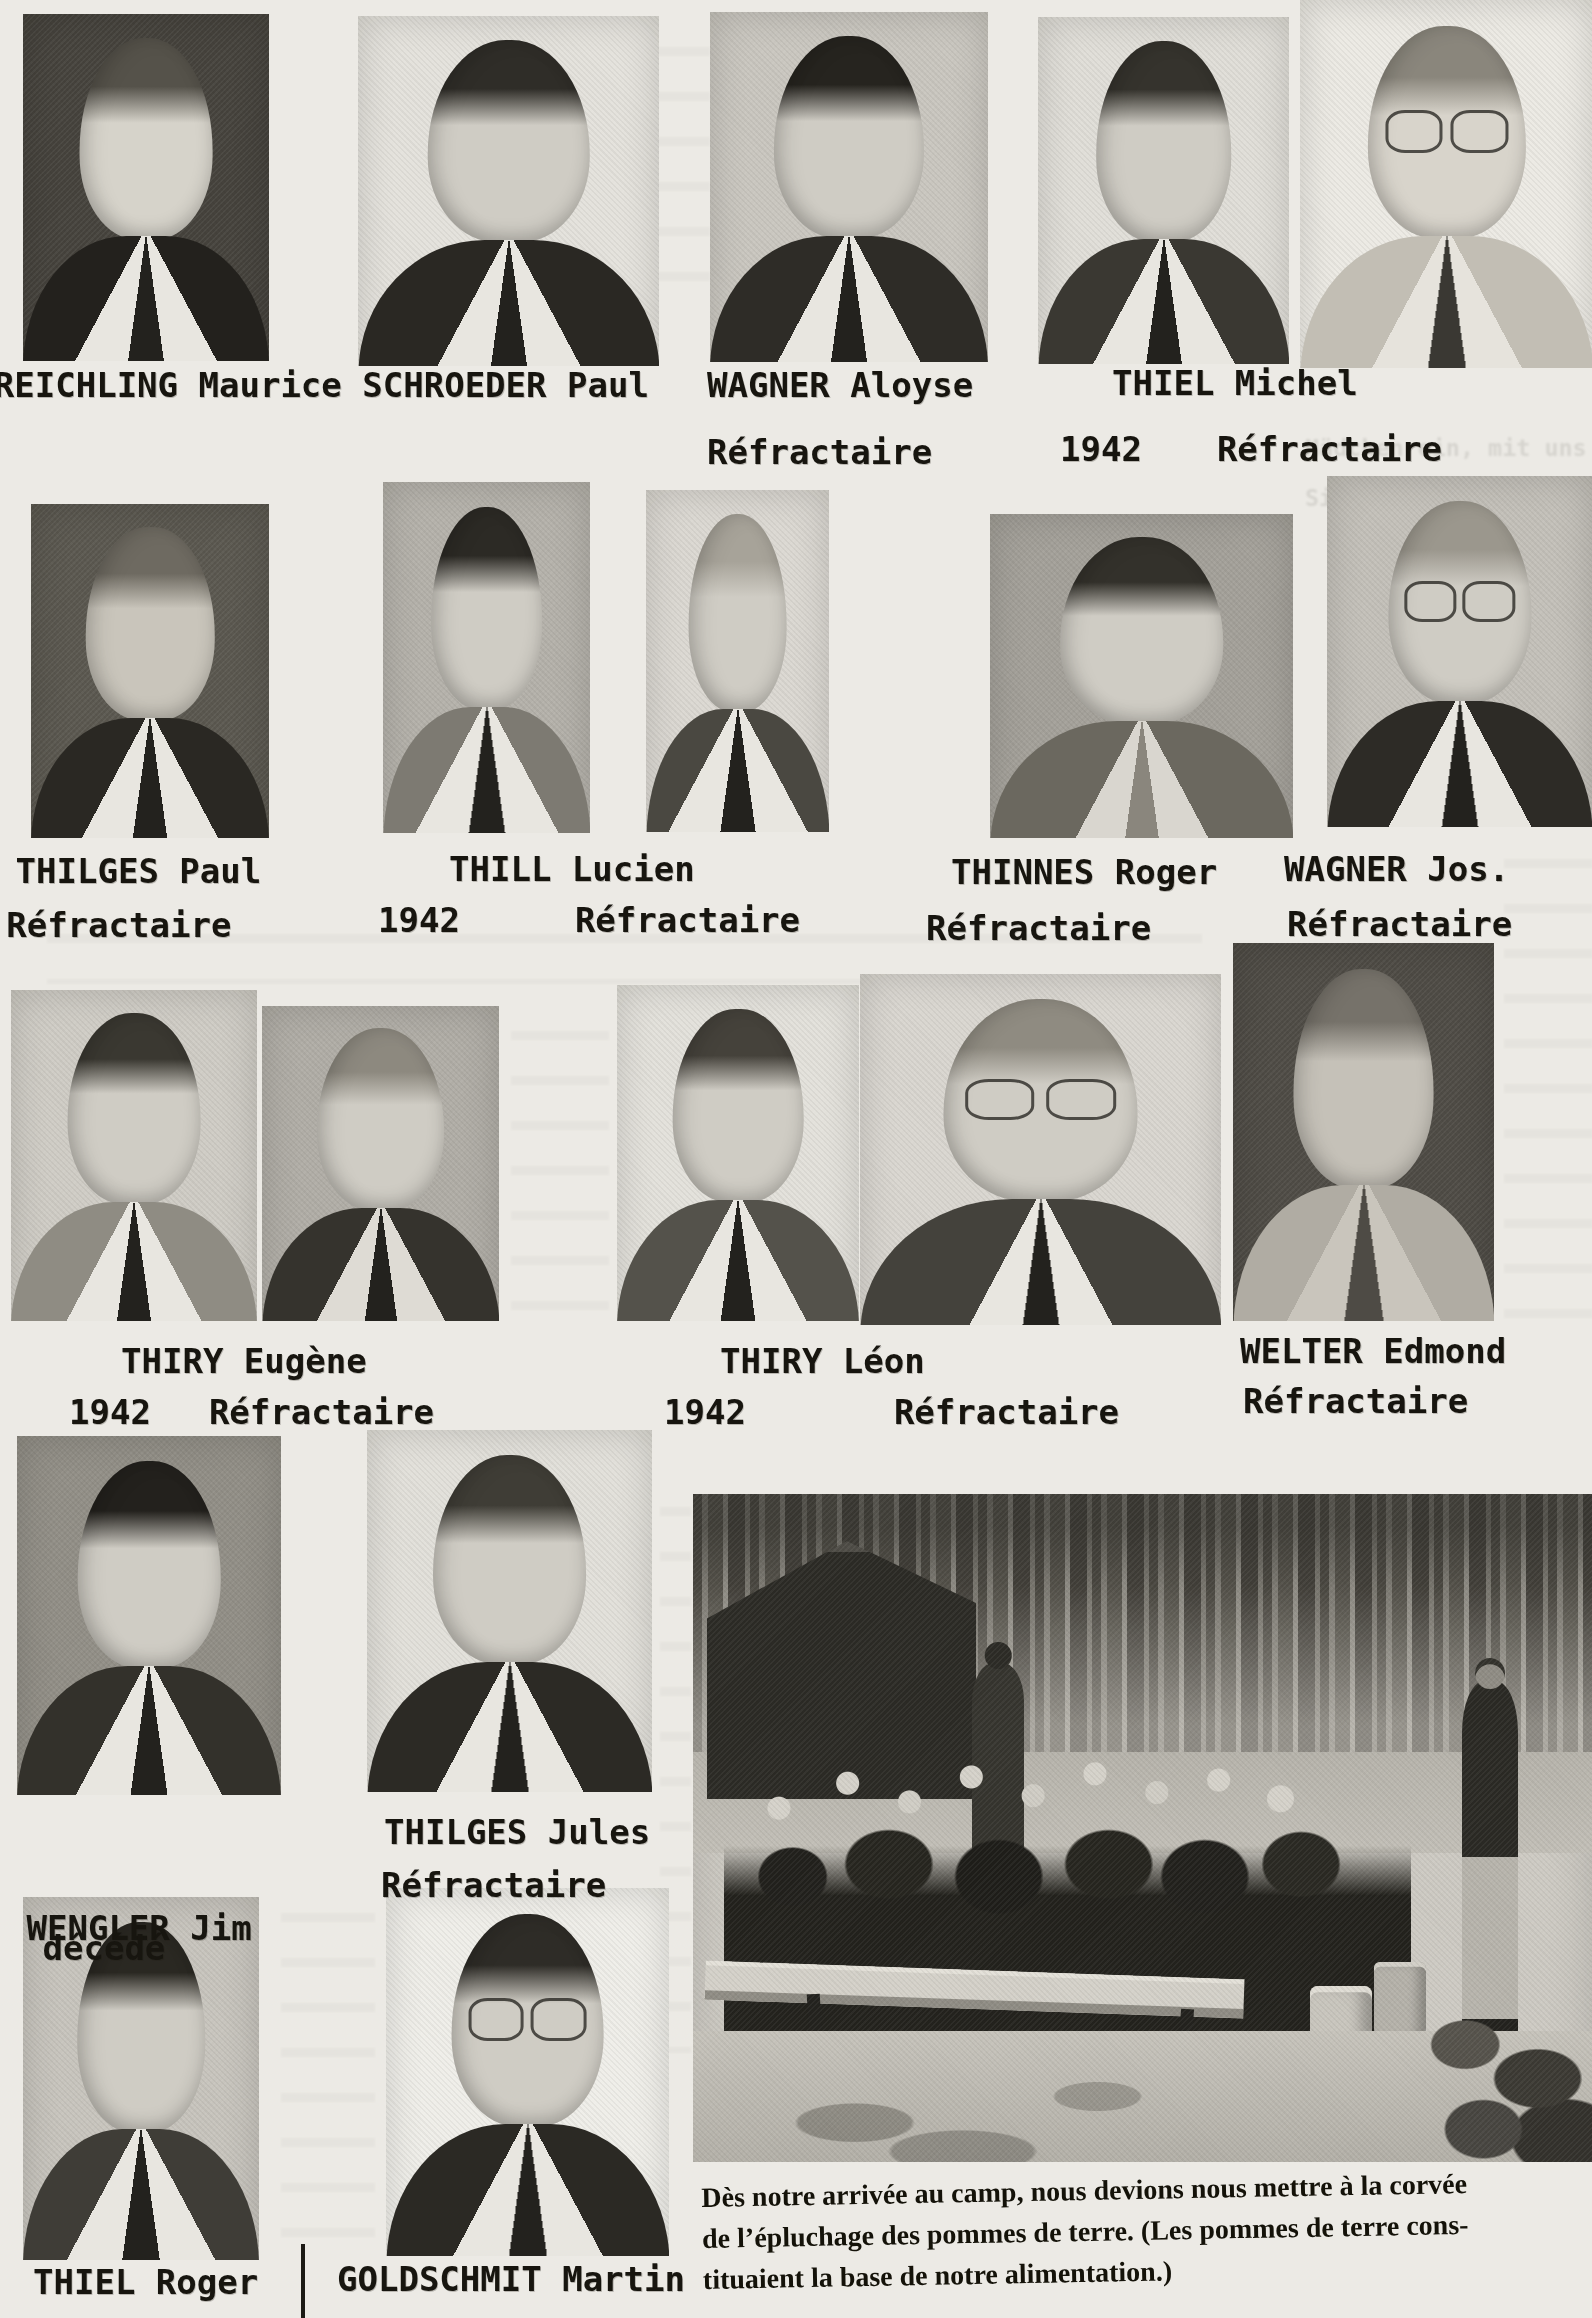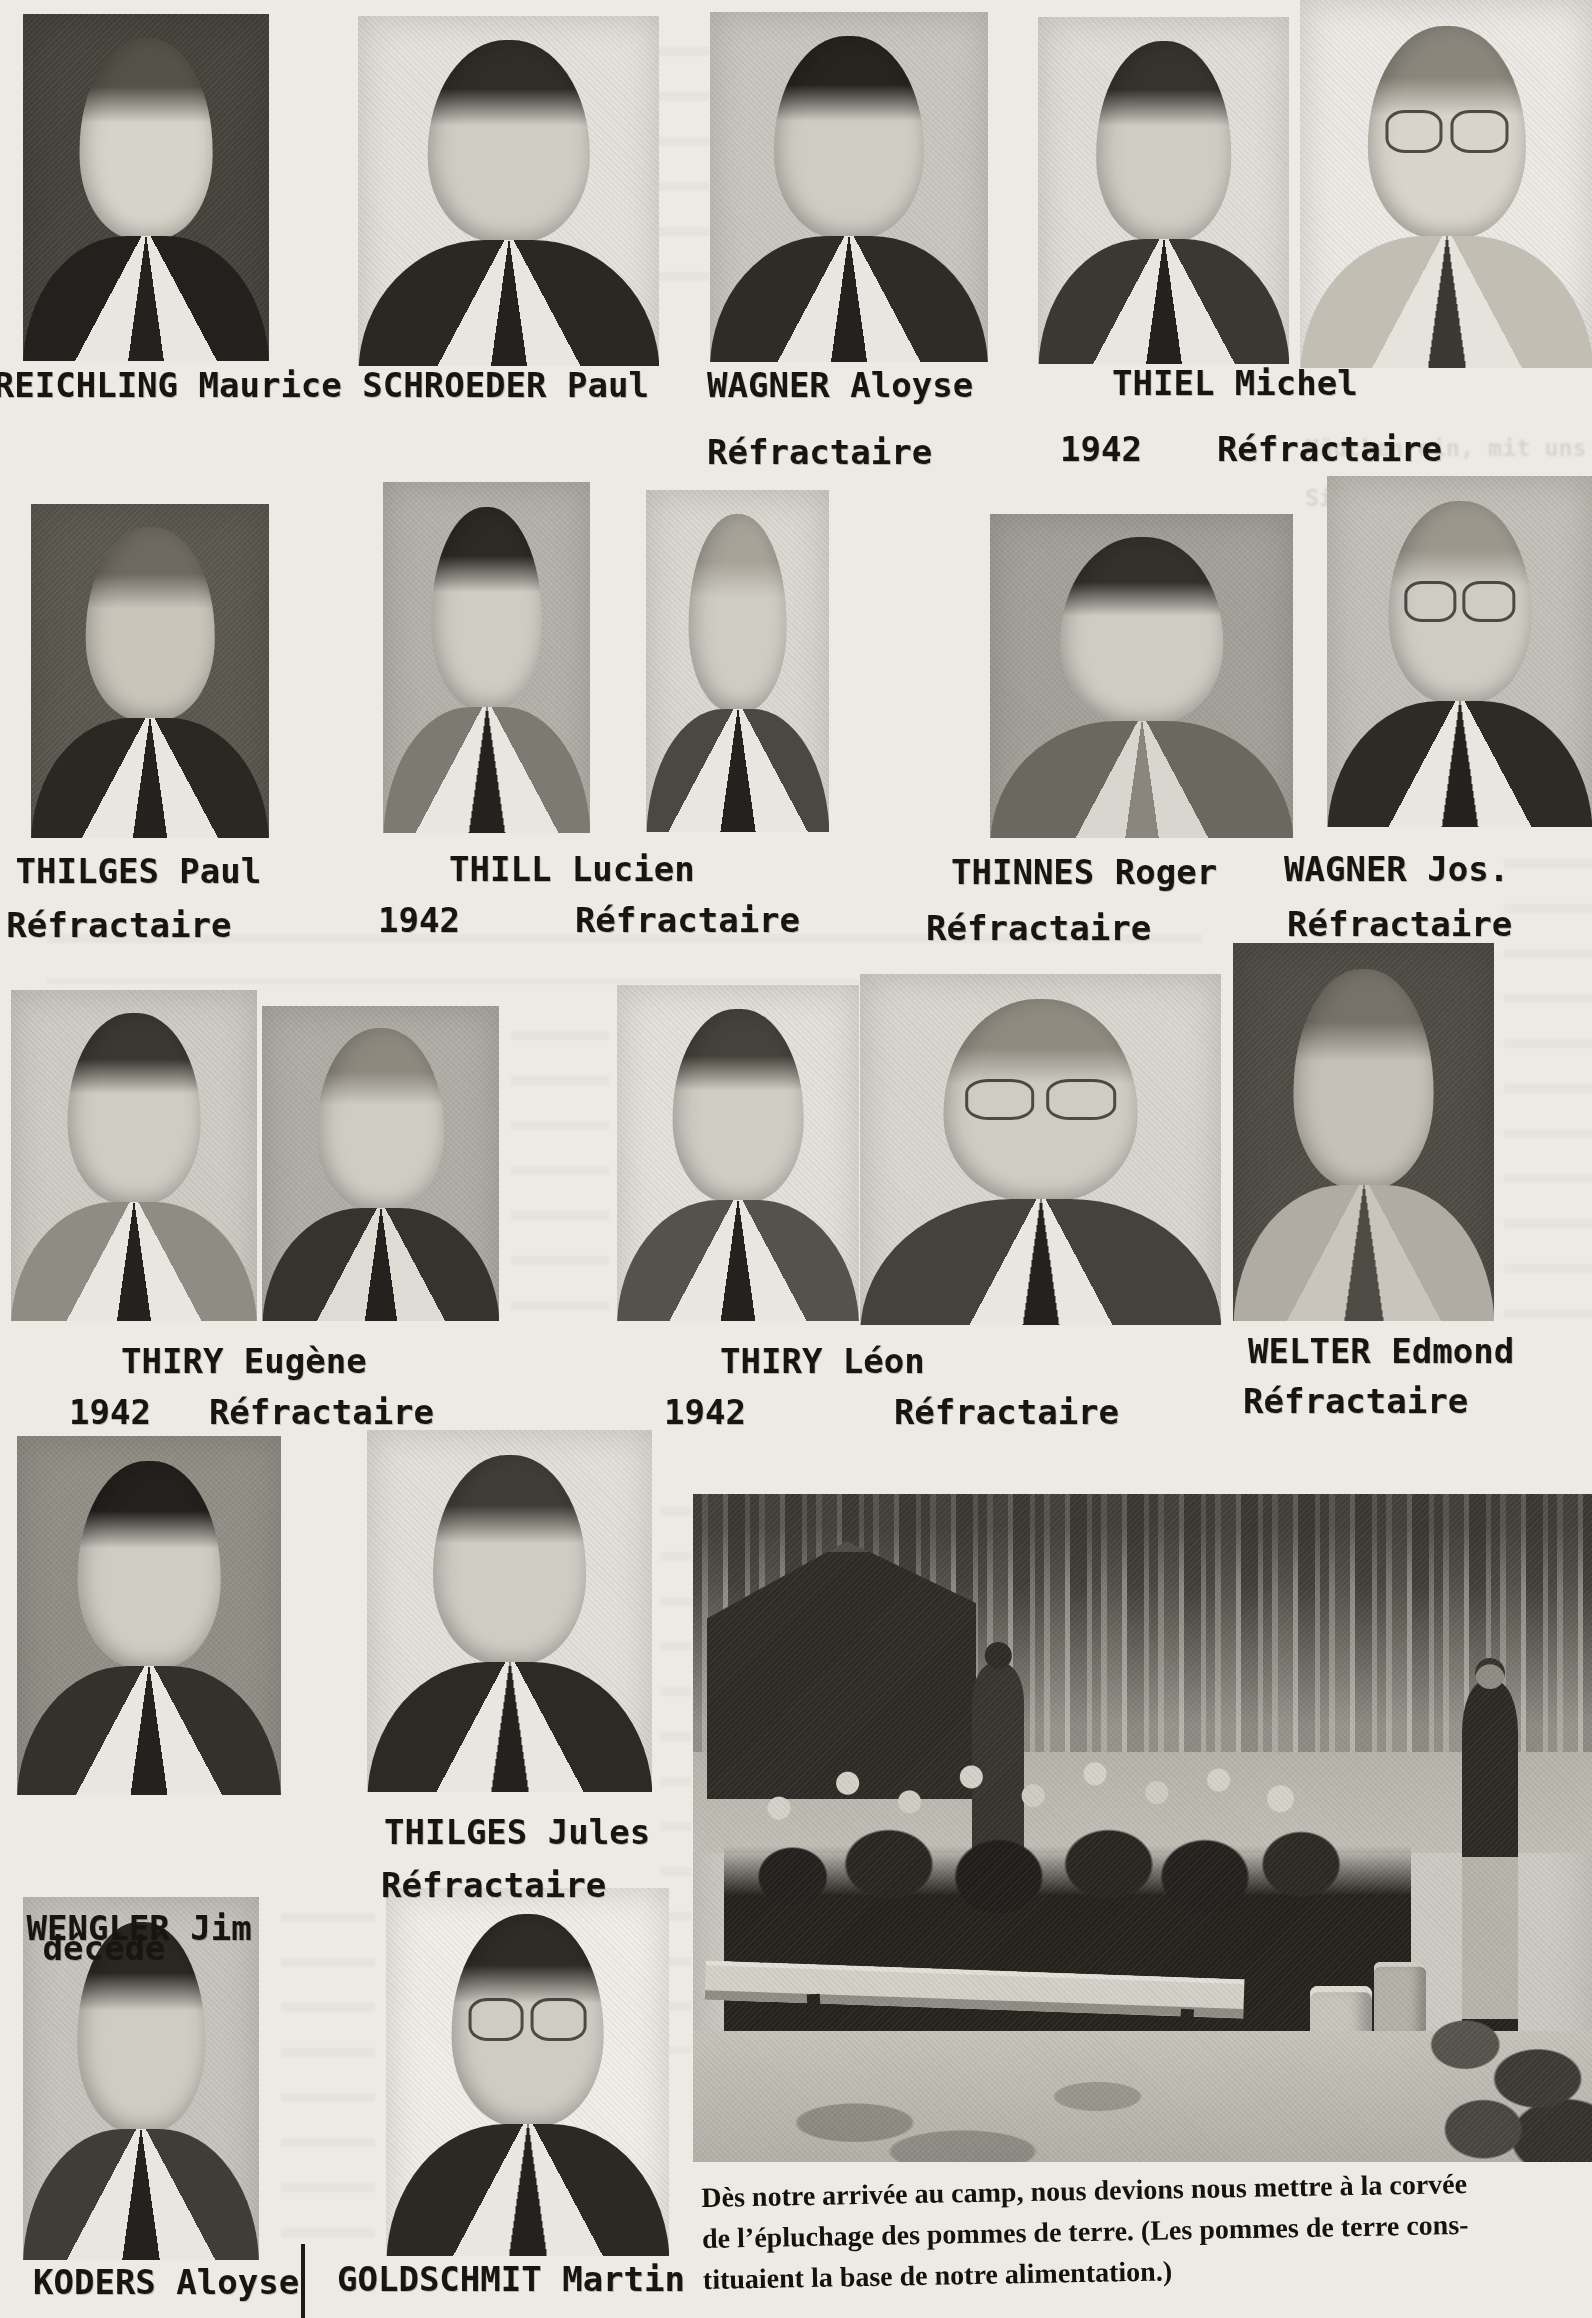--- a/index.html
+++ b/index.html
@@ -200,21 +200,21 @@
   <div class="photo" style="left:617px;top:985px;width:242px;height:336px;--bg:#e3e1db;--hair:#45423b;--suit:#54524b;"></div>
   <div class="photo" style="left:860px;top:974px;width:361px;height:351px;--bg:#d9d6d0;--hair:#8f8b81;--suit:#44423c;">
     <i class="gl"></i>
   </div>
   <div class="photo" style="left:1233px;top:943px;width:261px;height:378px;--bg:#4e4b45;--face:#c5c1b8;--hair:#76726a;--suit:#b0aca3;--shirt:#c9c5bc;--tie:#4e4b45;"></div>
 
   <div class="cap" style="left:121px;top:1343px;text-align:right;">THIRY Eugène</div>
   <div class="cap" style="left:69px;top:1394px;"><span>1942</span><span style="margin-left:58px;">Réfractaire</span></div>
   <div class="cap" style="left:720px;top:1343px;">THIRY Léon</div>
   <div class="cap" style="left:664px;top:1394px;"><span>1942</span><span style="margin-left:148px;">Réfractaire</span></div>
-  <div class="cap" style="left:1240px;top:1333px;margin-left:8px;">WELTER Edmond</div>
+  <div class="cap" style="left:1240px;top:1333px;">WELTER Edmond</div>
   <div class="cap" style="left:1243px;top:1383px;">Réfractaire</div>
 
   <div class="photo" style="left:17px;top:1436px;width:264px;height:359px;--bg:#918e86;--hair:#23211d;--suit:#33312b;"></div>
   <div class="photo" style="left:367px;top:1430px;width:285px;height:362px;--bg:#e2e0da;--hair:#3f3d36;--suit:#2c2a25;"></div>
 
   <div class="groupphoto">
     <div class="gp gp-forest"></div>
     <div class="gp gp-field"></div>
     <div class="gp gp-barrack"></div>
     <div class="gp gp-man-back"></div>
@@ -234,21 +234,21 @@
   <div class="cap" style="left:26.5px;top:1910px;">WENGLER Jim</div>
   <div class="cap" style="left:26.5px;top:1930px;margin-left:16px;">décédé</div>
   <div class="cap" style="left:384px;top:1814px;">THILGES Jules</div>
   <div class="cap" style="left:381px;top:1867px;">Réfractaire</div>
 
   <div class="photo" style="left:23.4px;top:1897px;width:236px;height:363px;--bg:#c7c4bd;--hair:#2a2822;--suit:#3f3d37;"></div>
   <div class="photo" style="left:386px;top:1888px;width:283px;height:368px;--bg:#efeee9;--hair:#2e2c27;--suit:#2b2924;">
     <i class="gl"></i>
   </div>
 
-  <div class="cap" style="left:33px;top:2264px;">KODERS Aloyse</div>
+  <div class="cap" style="left:33px;top:2264px;">THIEL Roger</div>
   <div class="vline"></div>
   <div class="cap" style="left:337px;top:2261px;">GOLDSCHMIT Martin</div>
 
   <div class="frcap">
     <div>Dès notre arrivée au camp, nous devions nous mettre à la corvée</div>
     <div>de l’épluchage des pommes de terre. (Les pommes de terre cons-</div>
     <div>tituaient la base de notre alimentation.)</div>
   </div>
 
 </div>

